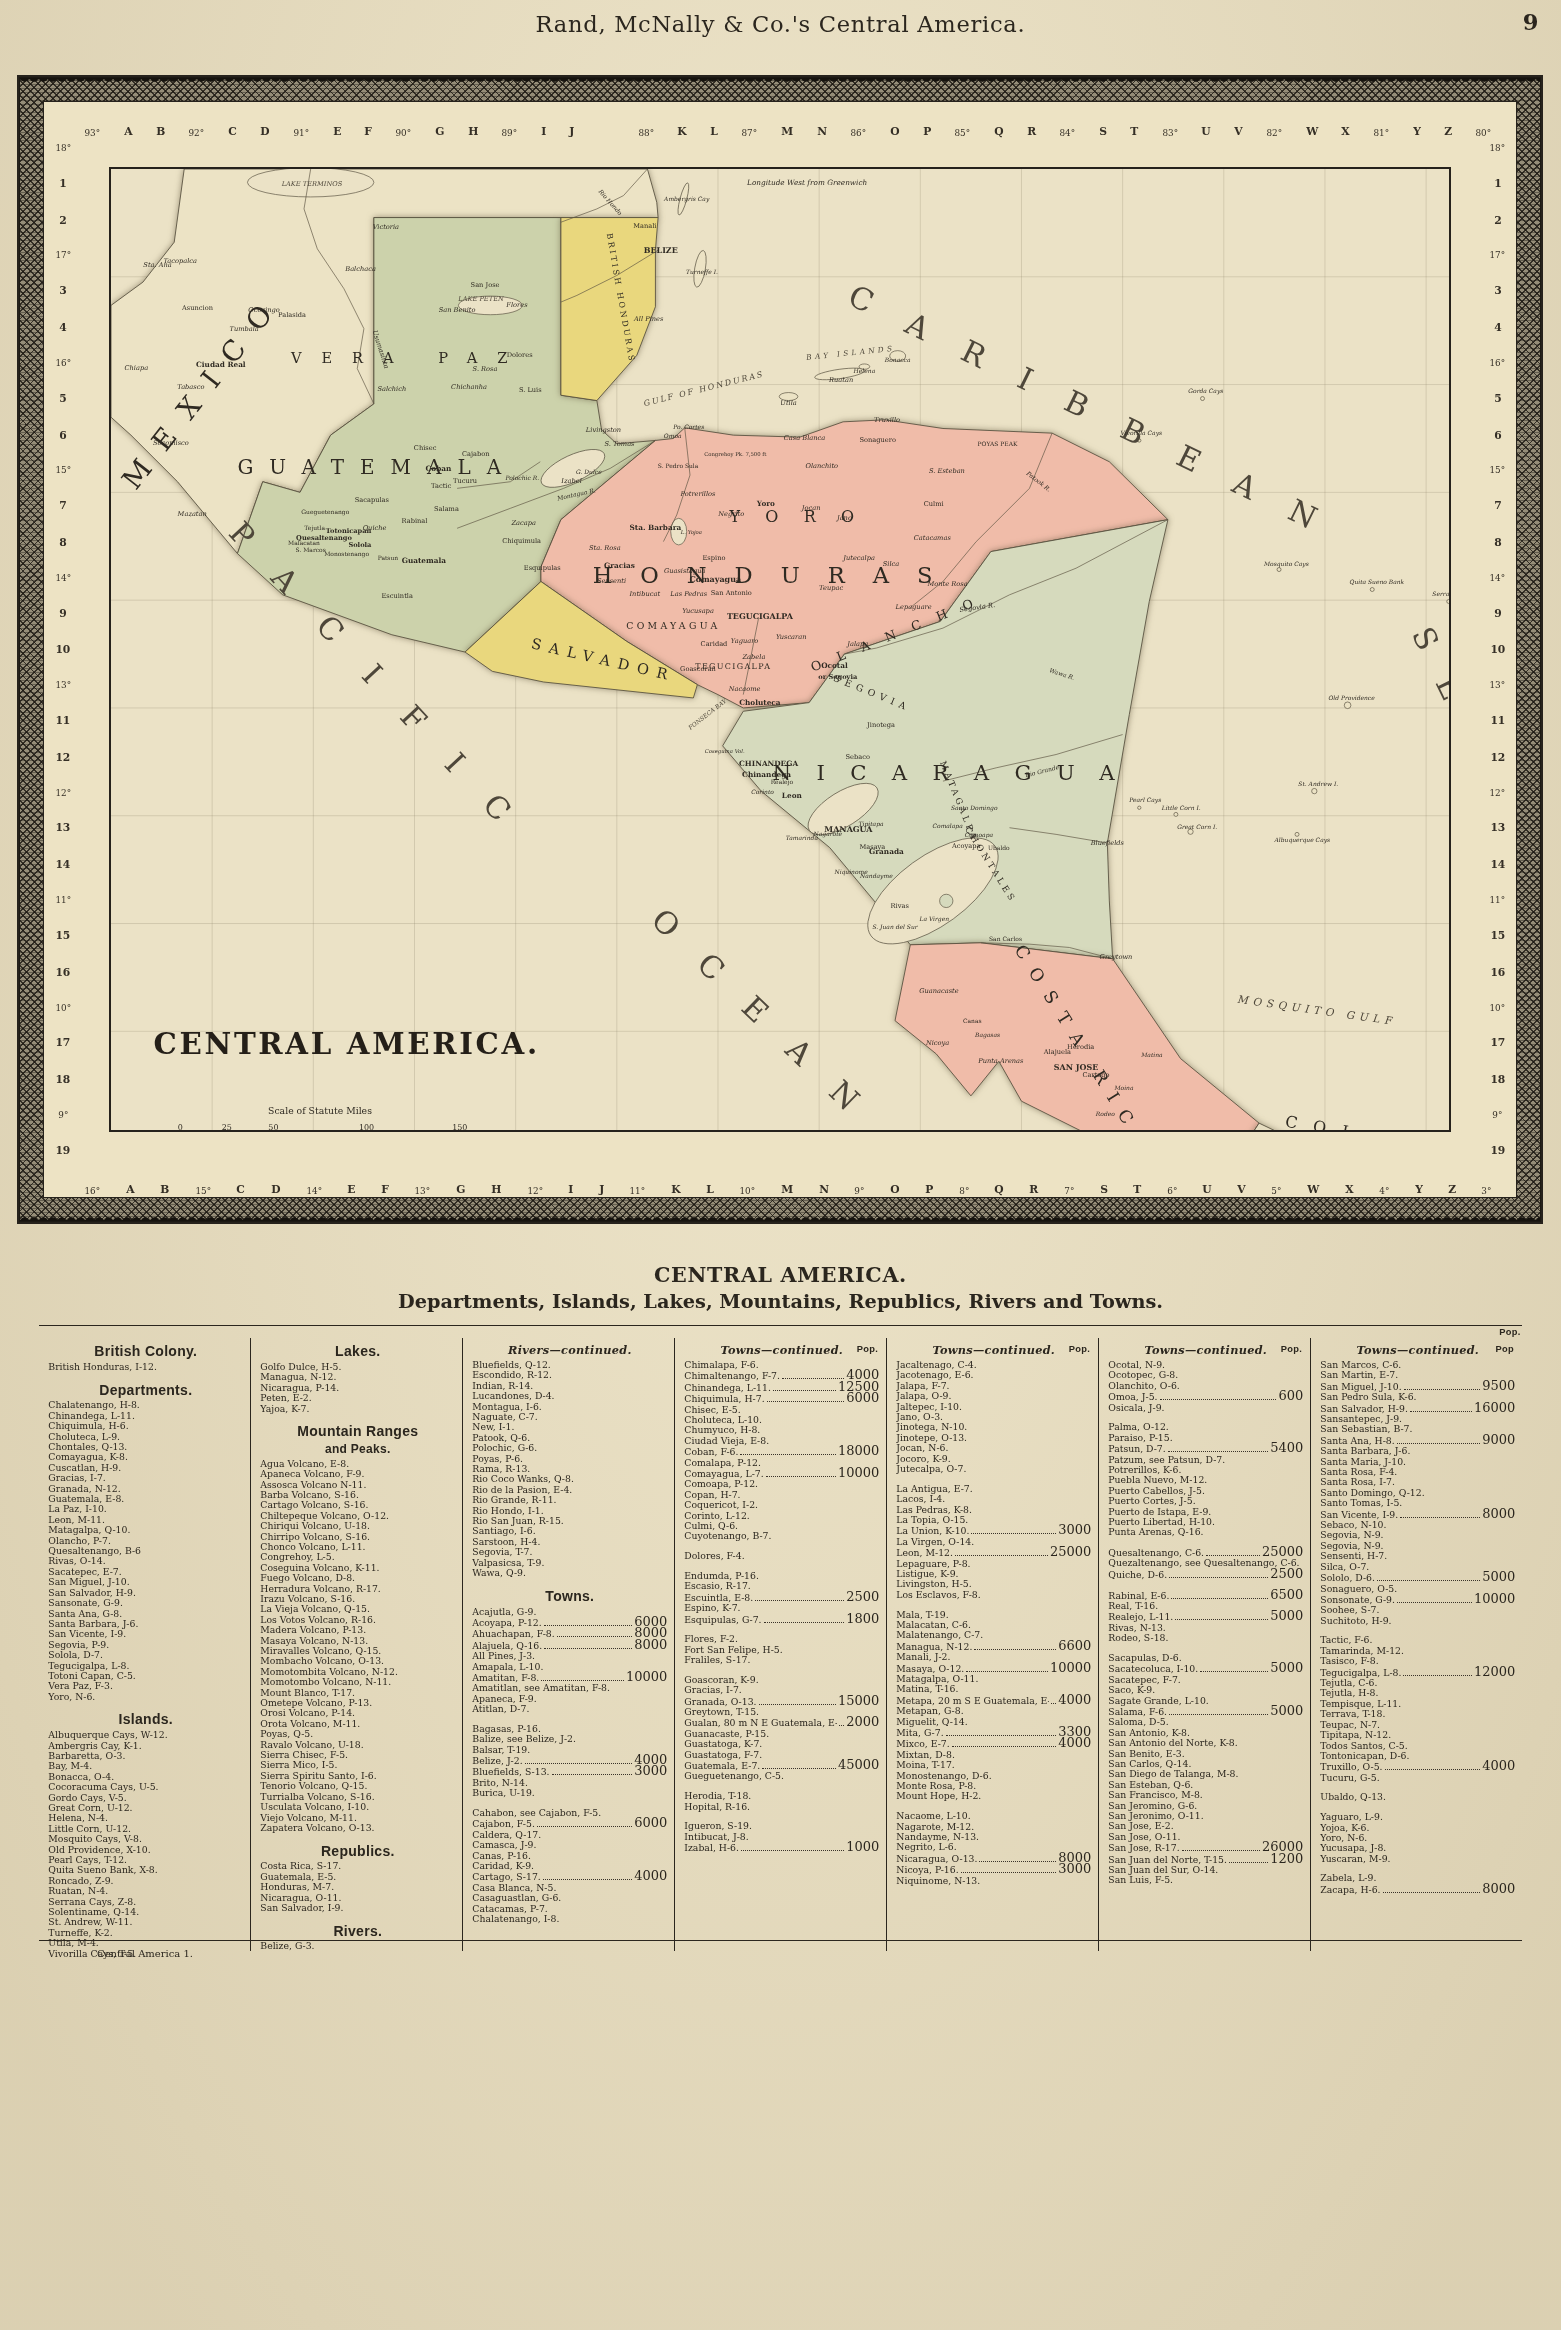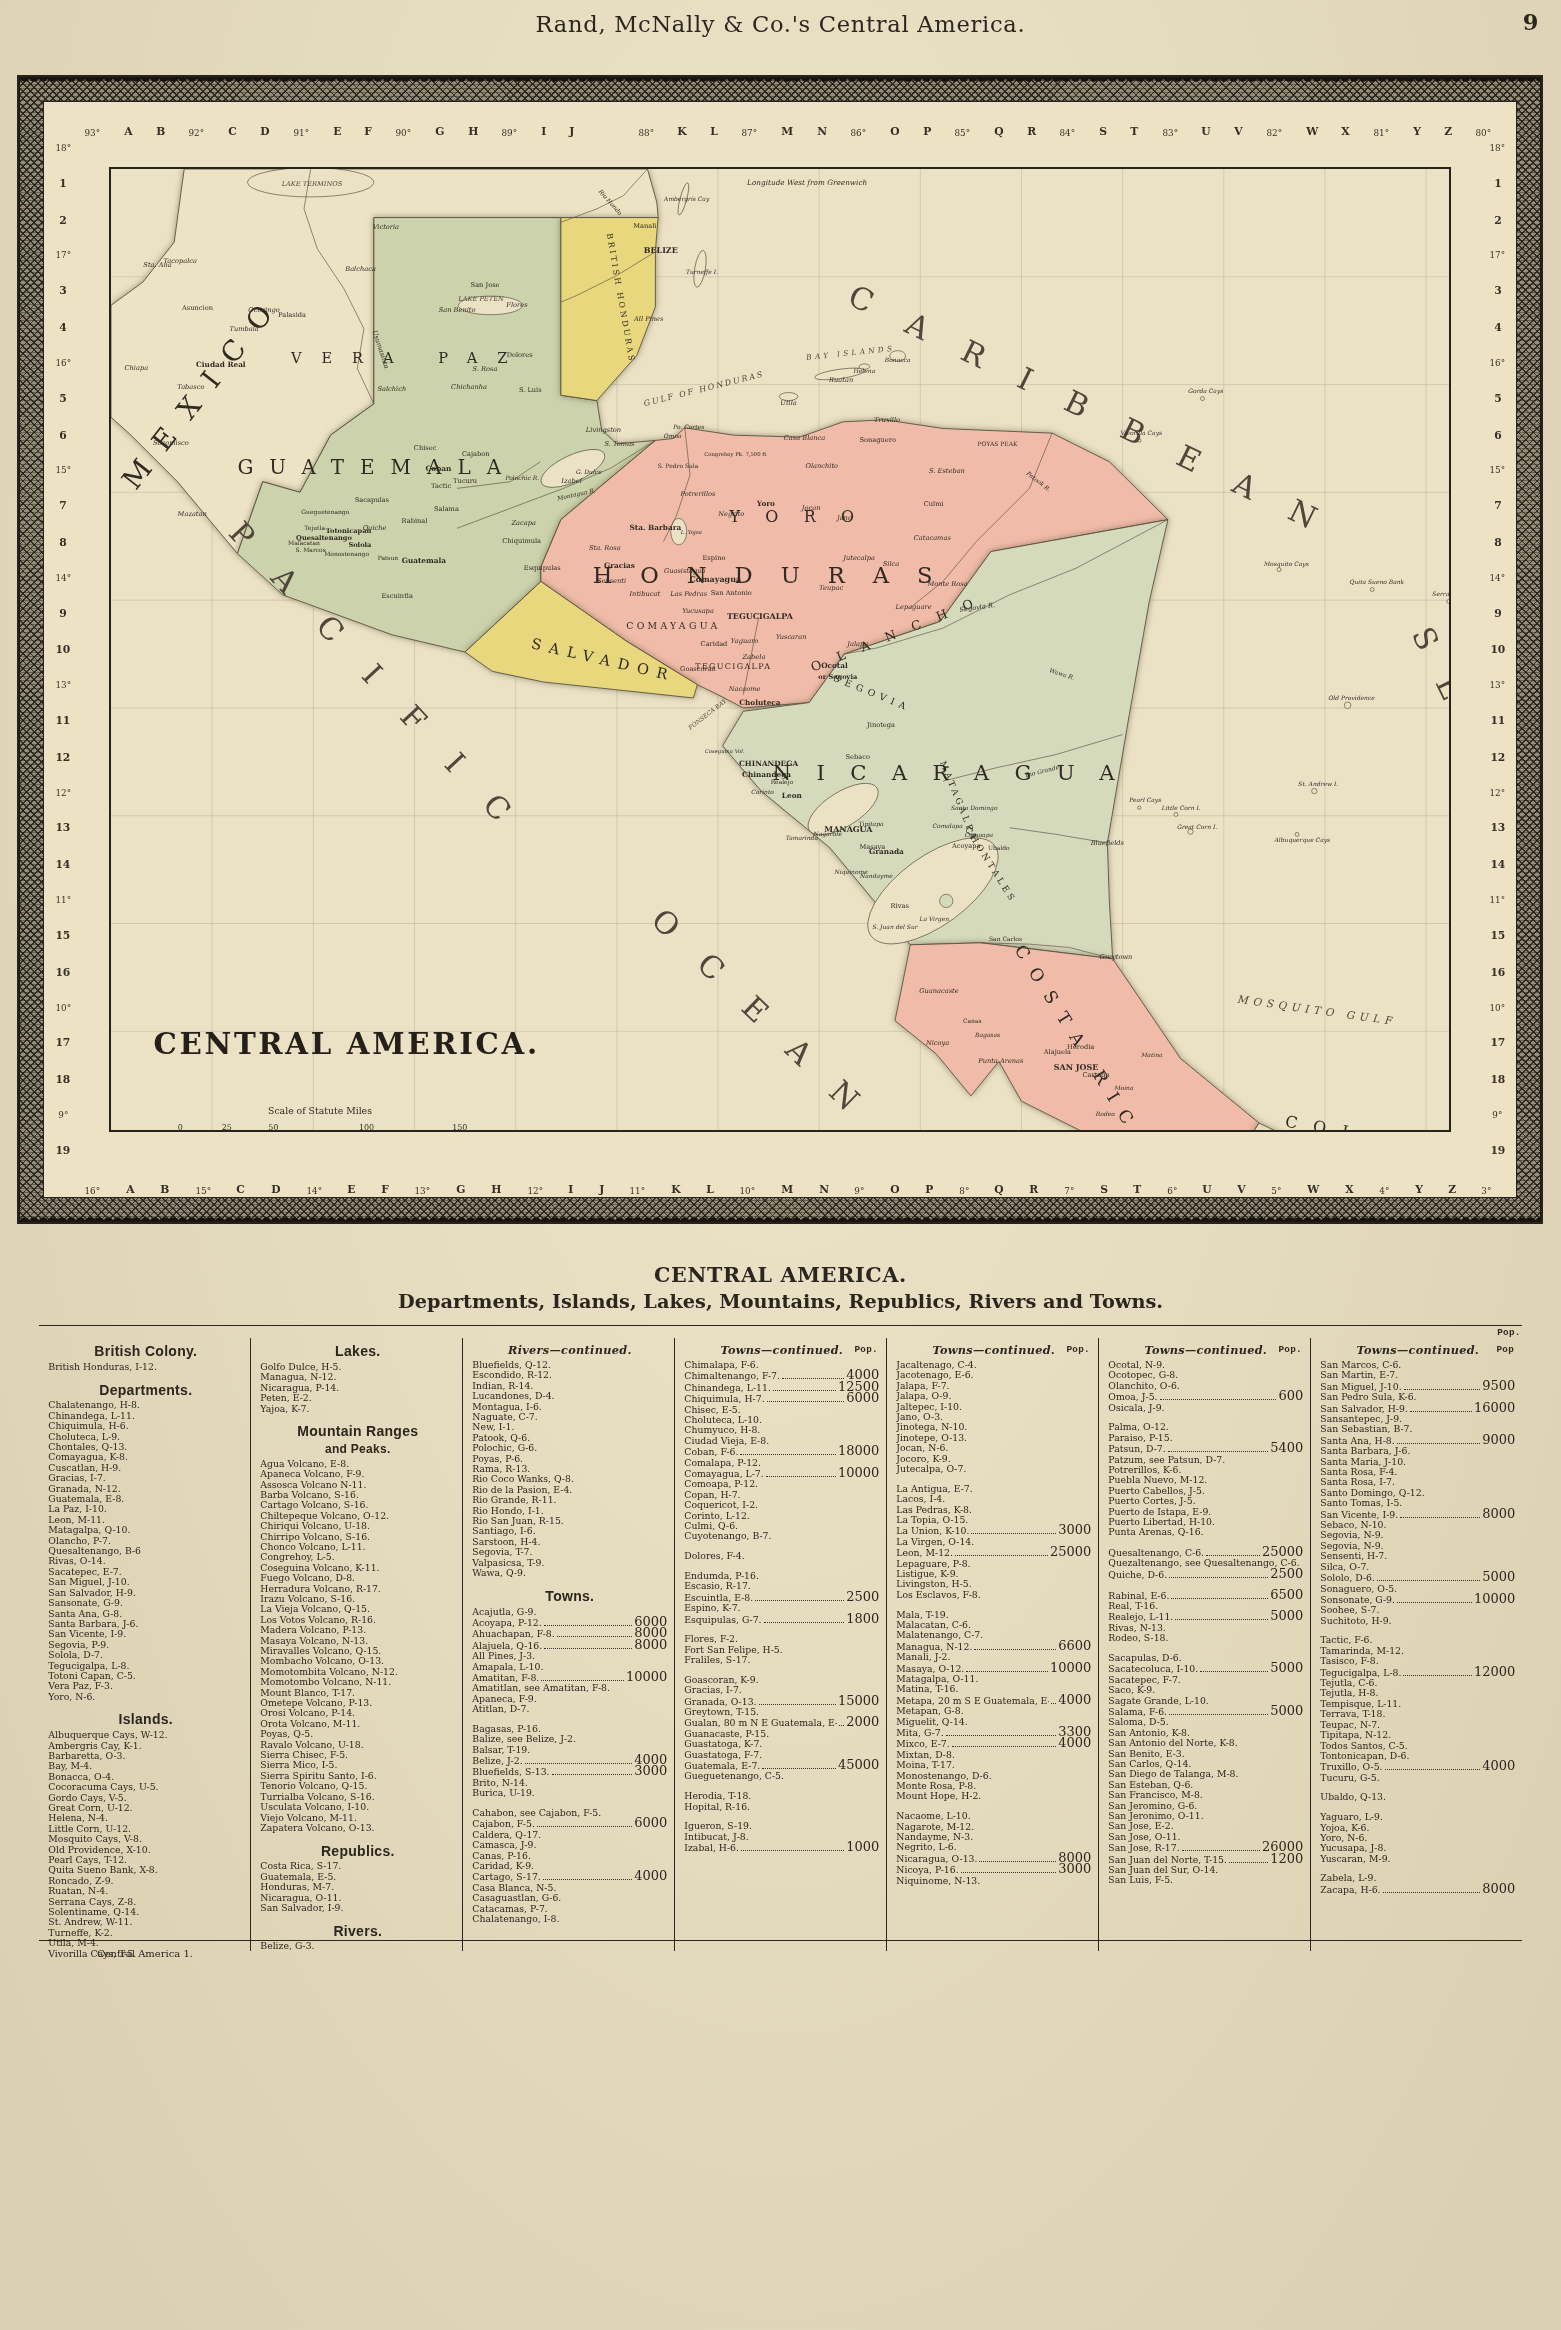--- a/index.html
+++ b/index.html
@@ -54,21 +54,21 @@
   #index-cols{position:absolute;left:39px;top:1325px;width:1483px;height:613px;
     display:flex;border-top:1.3px solid #2b261e;padding-top:12px;}
   .col{flex:1 1 0;padding:0 6.7px 0 9.3px;border-left:1px solid #2b261e;min-width:0;}
   .col:first-child{border-left:none;}
   .sec-h{font-family:"Liberation Sans",sans-serif;font-weight:bold;font-size:14px;
     text-align:center;margin:5.3px 0 2.7px;letter-spacing:0.3px;}
   .sec-h.second{margin-top:0;font-size:12px;}
   .sec-h.cont{font-family:"DejaVu Serif",serif;font-style:italic;font-weight:bold;
     font-size:11.3px;position:relative;}
   .pop-lab{position:absolute;right:1.3px;top:0.7px;font-style:normal;font-size:9.3px;
-    font-family:Liberation Mono, monospace;}
+    font-family:Liberation Sans, sans-serif;}
   .group{margin-bottom:9.3px;}
   .row{display:flex;align-items:baseline;font-size:9.3px;line-height:10.4px;
     white-space:nowrap;}
   .nm{overflow:hidden;text-overflow:clip;}
   .lead{flex:1;border-bottom:1.3px dotted #3a332a;margin:0 2px 2px 2px;min-width:5.3px;}
   .pop{font-size:13px;}
   .col-foot{position:absolute;left:39px;top:1948px;width:212px;text-align:center;
     font-size:10px;}
   .bot-rule{position:absolute;left:39px;top:1940px;width:1483px;border-top:1px solid #2b261e;}
 </style>
@@ -1334,21 +1334,21 @@
         </div>
       </div>
       <div class="group">
         <div class="row">
           <span class="nm">Nacaome, L-10.</span>
         </div>
         <div class="row">
           <span class="nm">Nagarote, M-12.</span>
         </div>
         <div class="row">
-          <span class="nm">Nandayme, N-3.</span>
+          <span class="nm">Nandayme, N-13.</span>
         </div>
         <div class="row">
           <span class="nm">Negrito, L-6.</span>
         </div>
         <div class="row">
           <span class="nm">Nicaragua, O-13.</span>
           <span class="lead"></span>
           <span class="pop">8000</span>
         </div>
         <div class="row">

